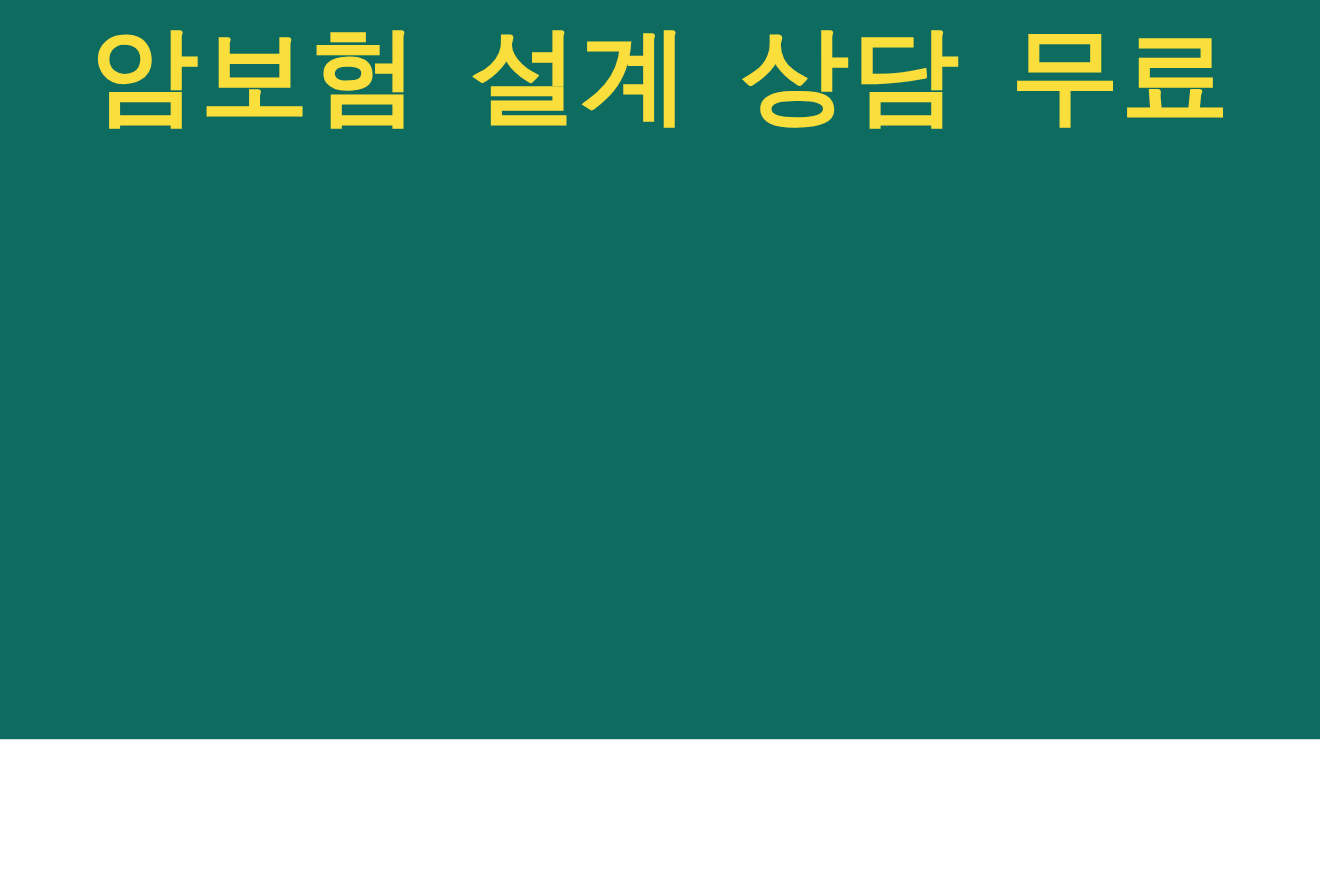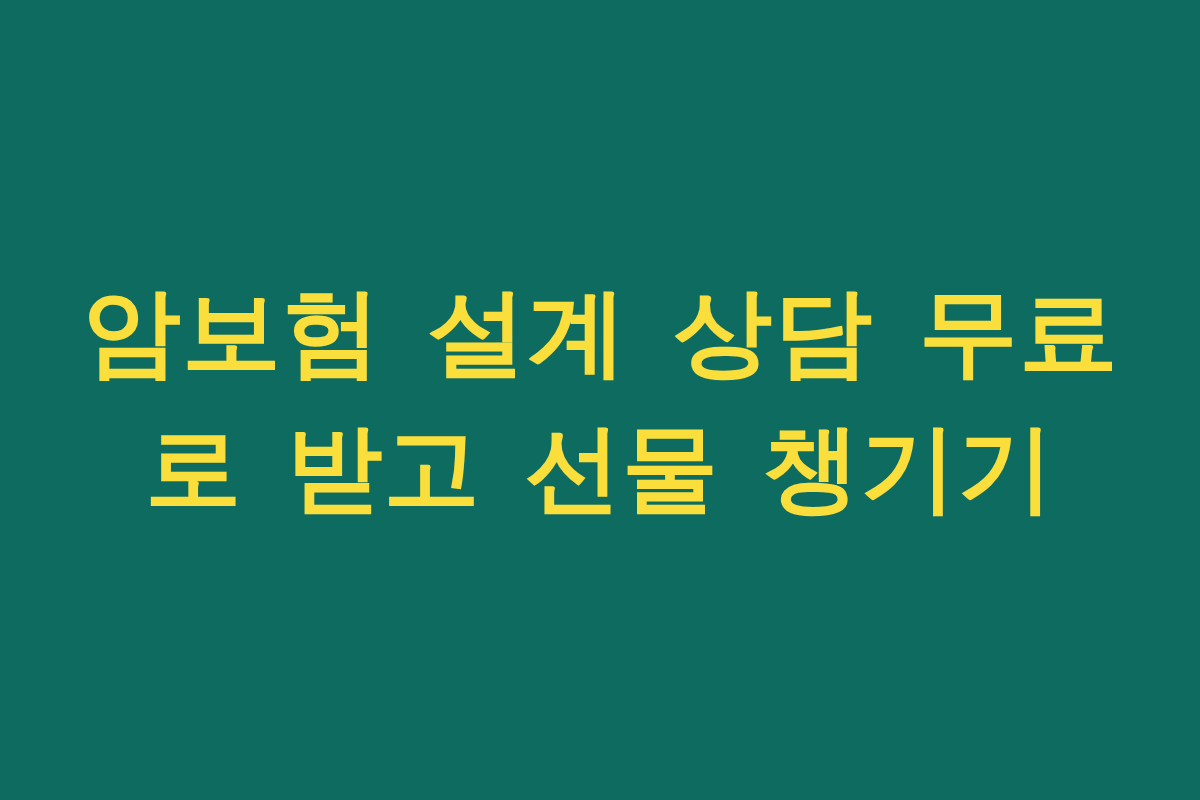--- a/index.html
+++ b/index.html
@@ -12,25 +12,25 @@
     width: 1200px;
     height: 800px;
     overflow: hidden;
     font-family: "DejaVu Sans", "Liberation Sans", sans-serif;
   }
 
   #banner {
     position: relative;
     box-sizing: border-box;
     width: 1200px;
-    height: 800px;
+    height: 672px;
     display: flex;
     flex-direction: column;
     align-items: center;
-    justify-content: center;
+    justify-content: flex-start;
     background: #0E6B60;
     overflow: hidden;
   }
 
   #headline {
     display: flex;
     flex-direction: column;
     align-items: center;
     justify-content: center;
     width: 1000px;
@@ -63,16 +63,15 @@
     transform: scaleX(1.0);
   }
 </style>
 </head>
 <body>
 
 <div id="banner" style="background: rgb(14, 107, 96);">
 
   <h1 id="headline" style="color: rgb(250, 222, 60);">
     <span class="line line-1">암보험 설계 상담 무료</span>
-    <span class="line line-2">로 받고 선물 챙기기</span>
   </h1>
 
 </div>
 
 </body></html>

